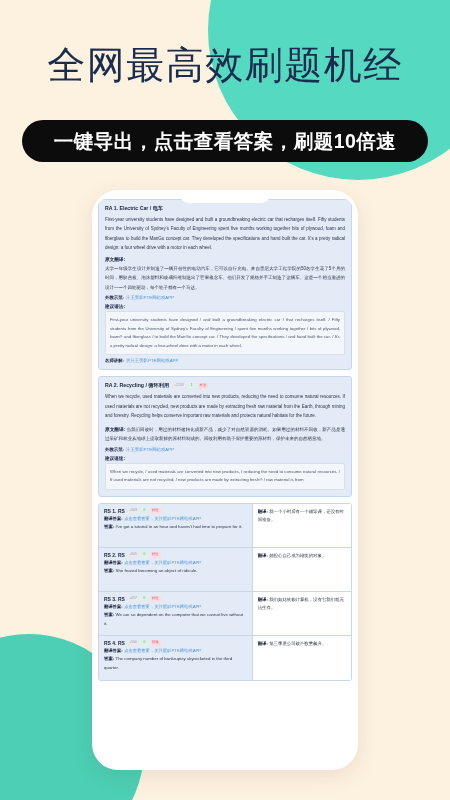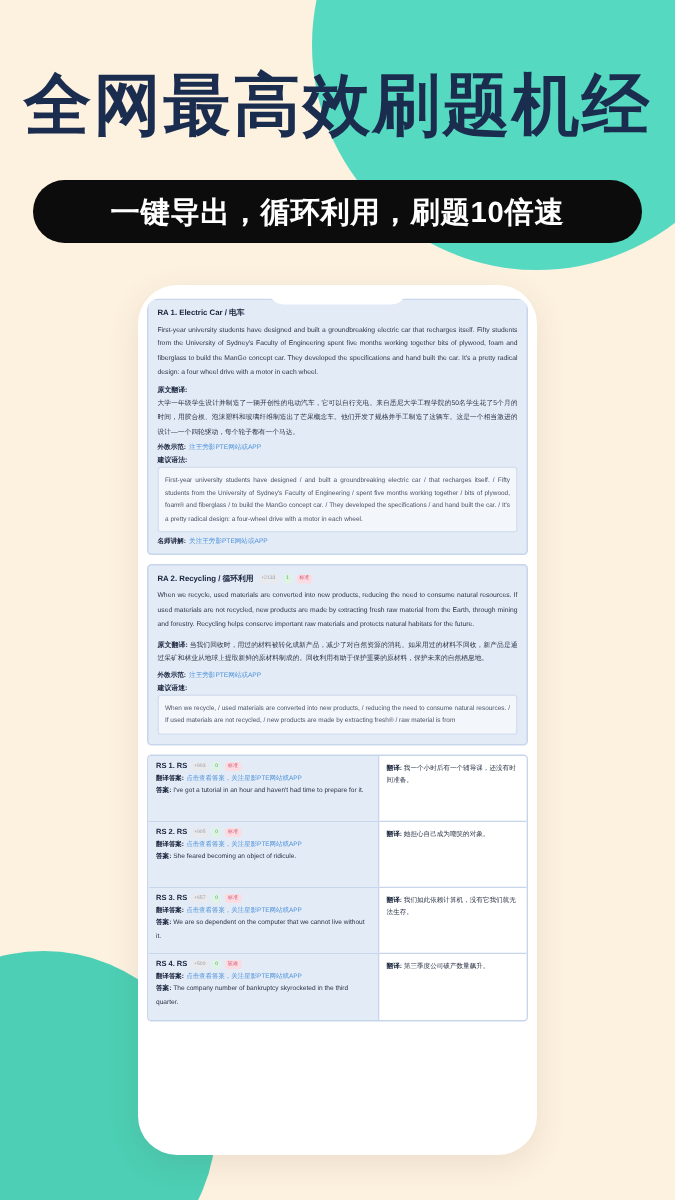--- a/index.html
+++ b/index.html
@@ -30,22 +30,22 @@
     background: #4CCFB4;
     z-index: 0;
   }
 
   
   #headline {
     position: absolute;
     top: 44px; left: 0; right: 0;
     text-align: center;
     z-index: 3;
-    font-size: 45px;
-    font-weight: 700;
+    font-size: 38px;
+    font-weight: 400;
     letter-spacing: 1.5px;
     color: #1B2D4F;
     line-height: 1.15;
   }
 
   
   #subtitle-pill {
     position: absolute;
     top: 120px; left: 22px;
     width: 406px; height: 42px;
@@ -232,21 +232,21 @@
 </style>
 </head>
 <body>
 
 <div id="deco-circle-top"></div>
 <div id="deco-circle-bottom"></div>
 
 <div id="headline">全网最高效刷题机经</div>
 
 <div id="subtitle-pill">
-  <span class="pill-text">一键导出，循环利用，刷题10倍速</span>
+  <span class="pill-text">一键导出，点击查看答案，刷题10倍速</span>
 </div>
 
 <div id="phone">
   <div id="phone-notch"></div>
   <div id="phone-screen">
 
     <div class="ra-card">
       <div class="ra-title-row">
         <span class="ra-title">RA 1. Electric Car / 电车</span>
       </div>

